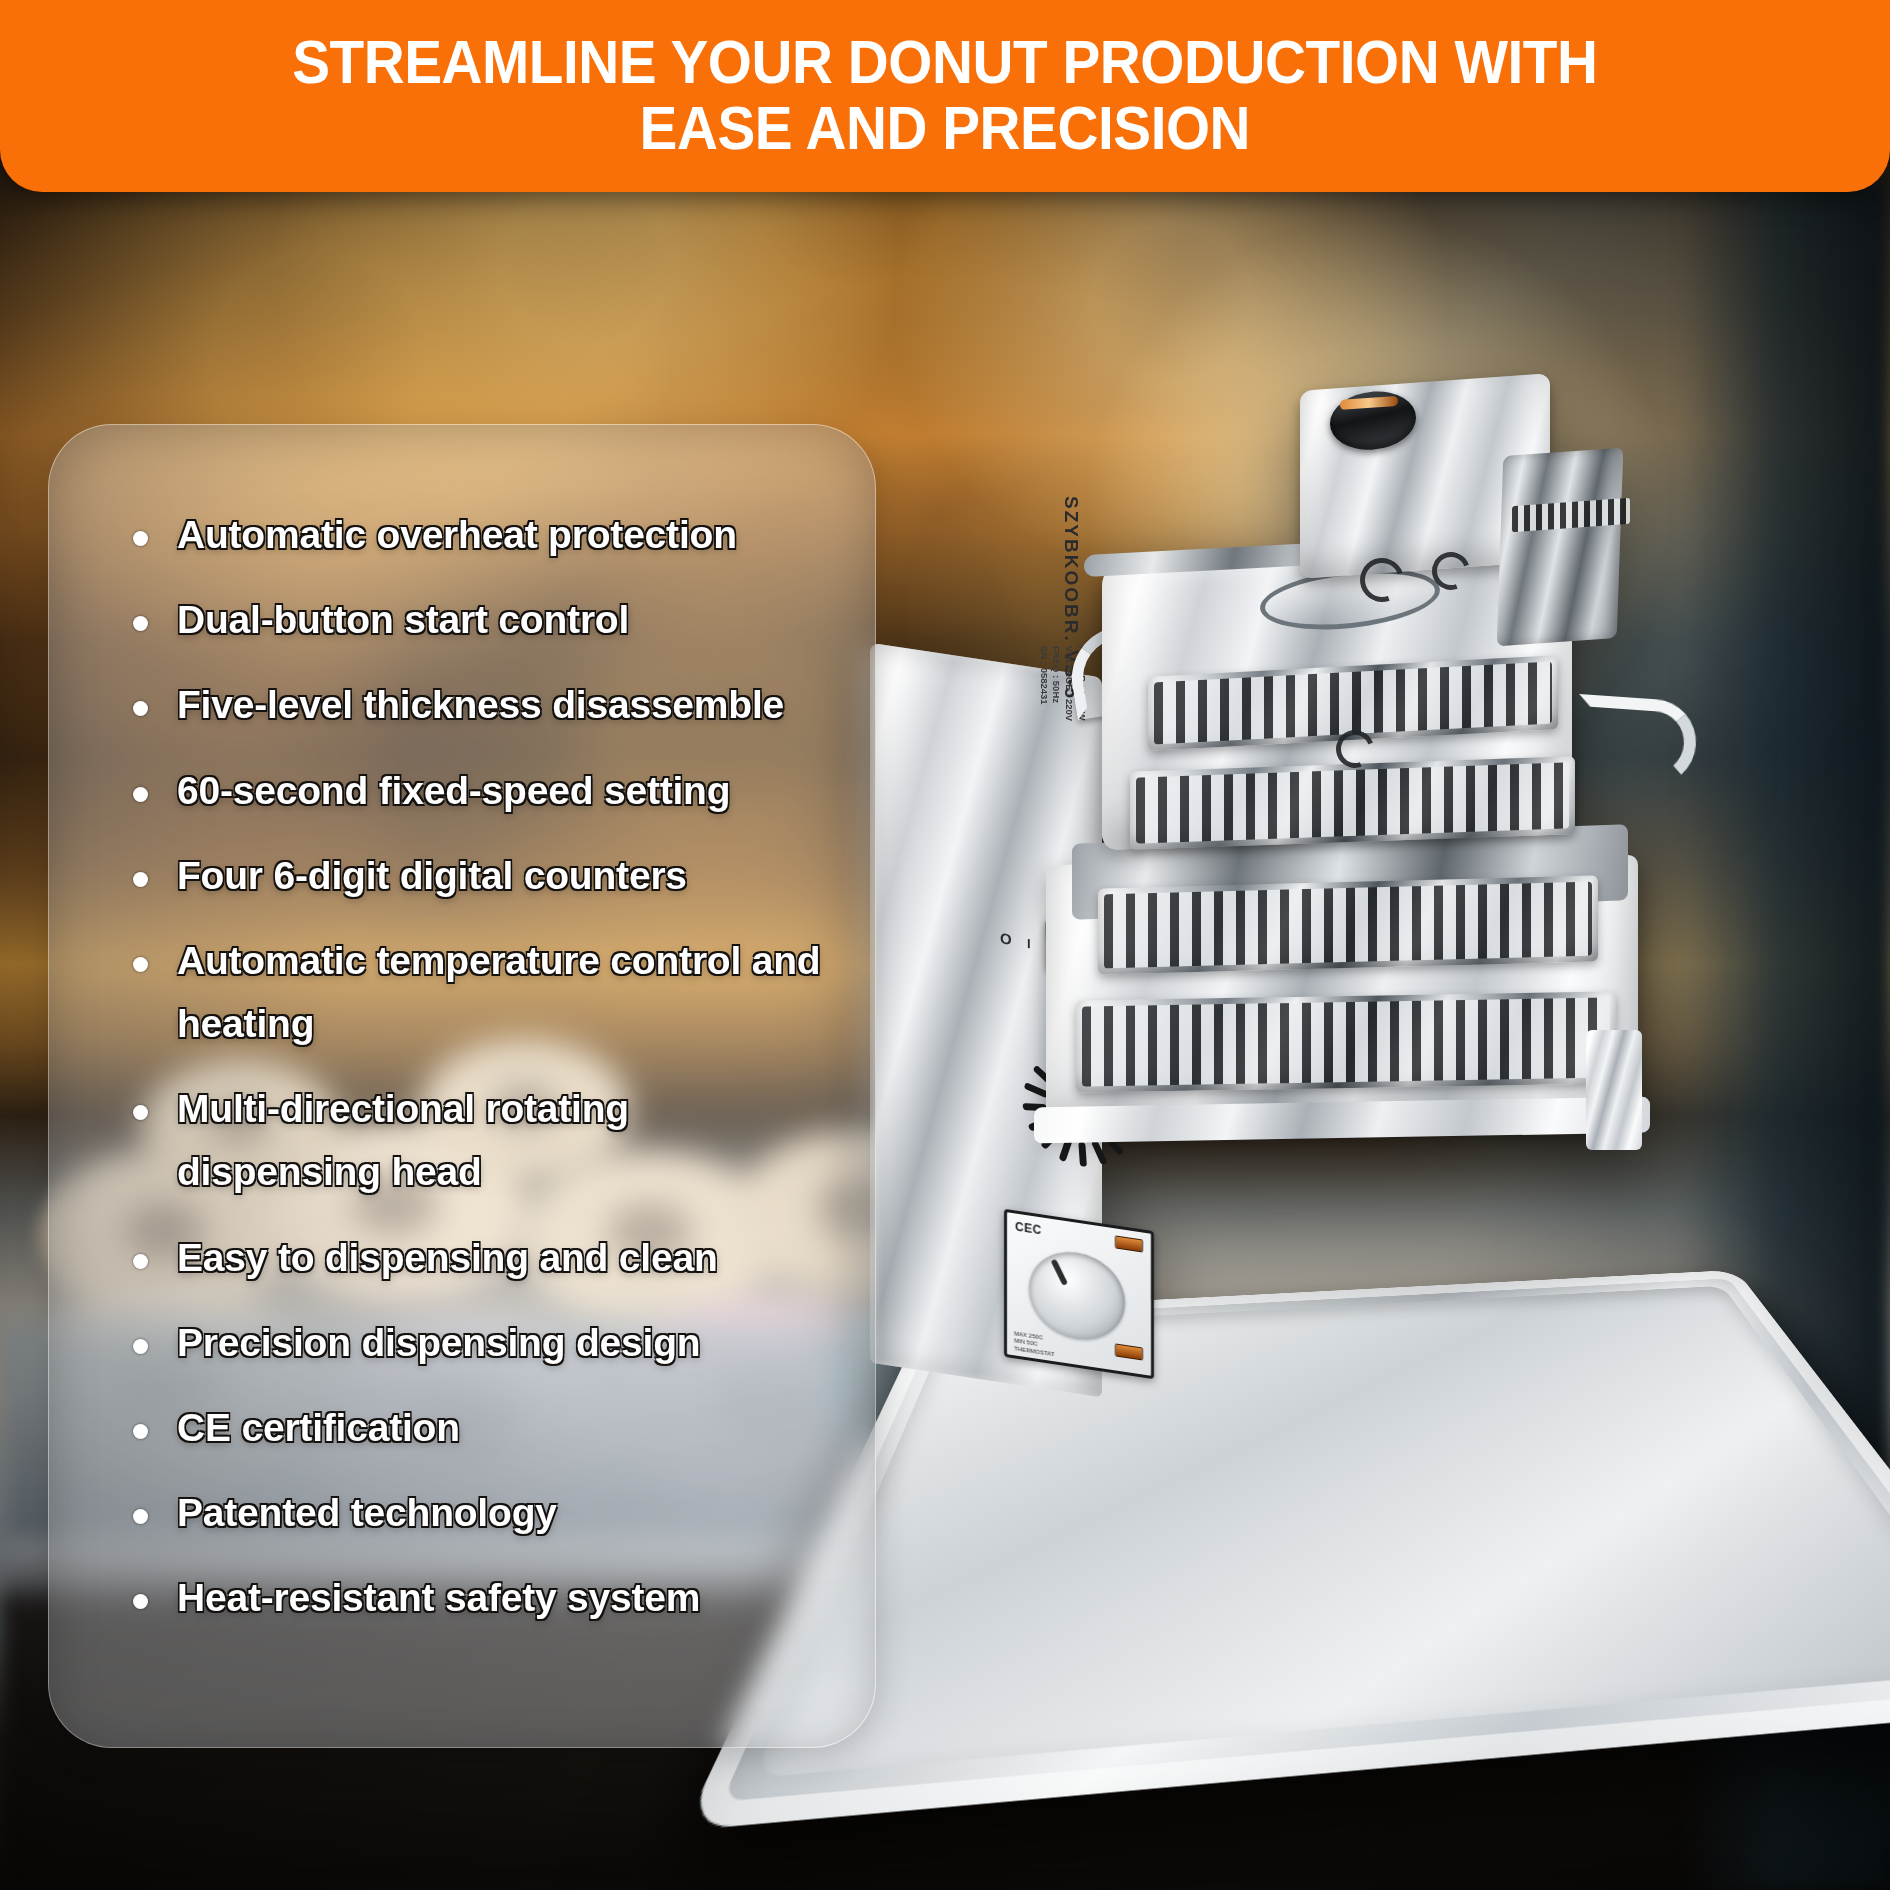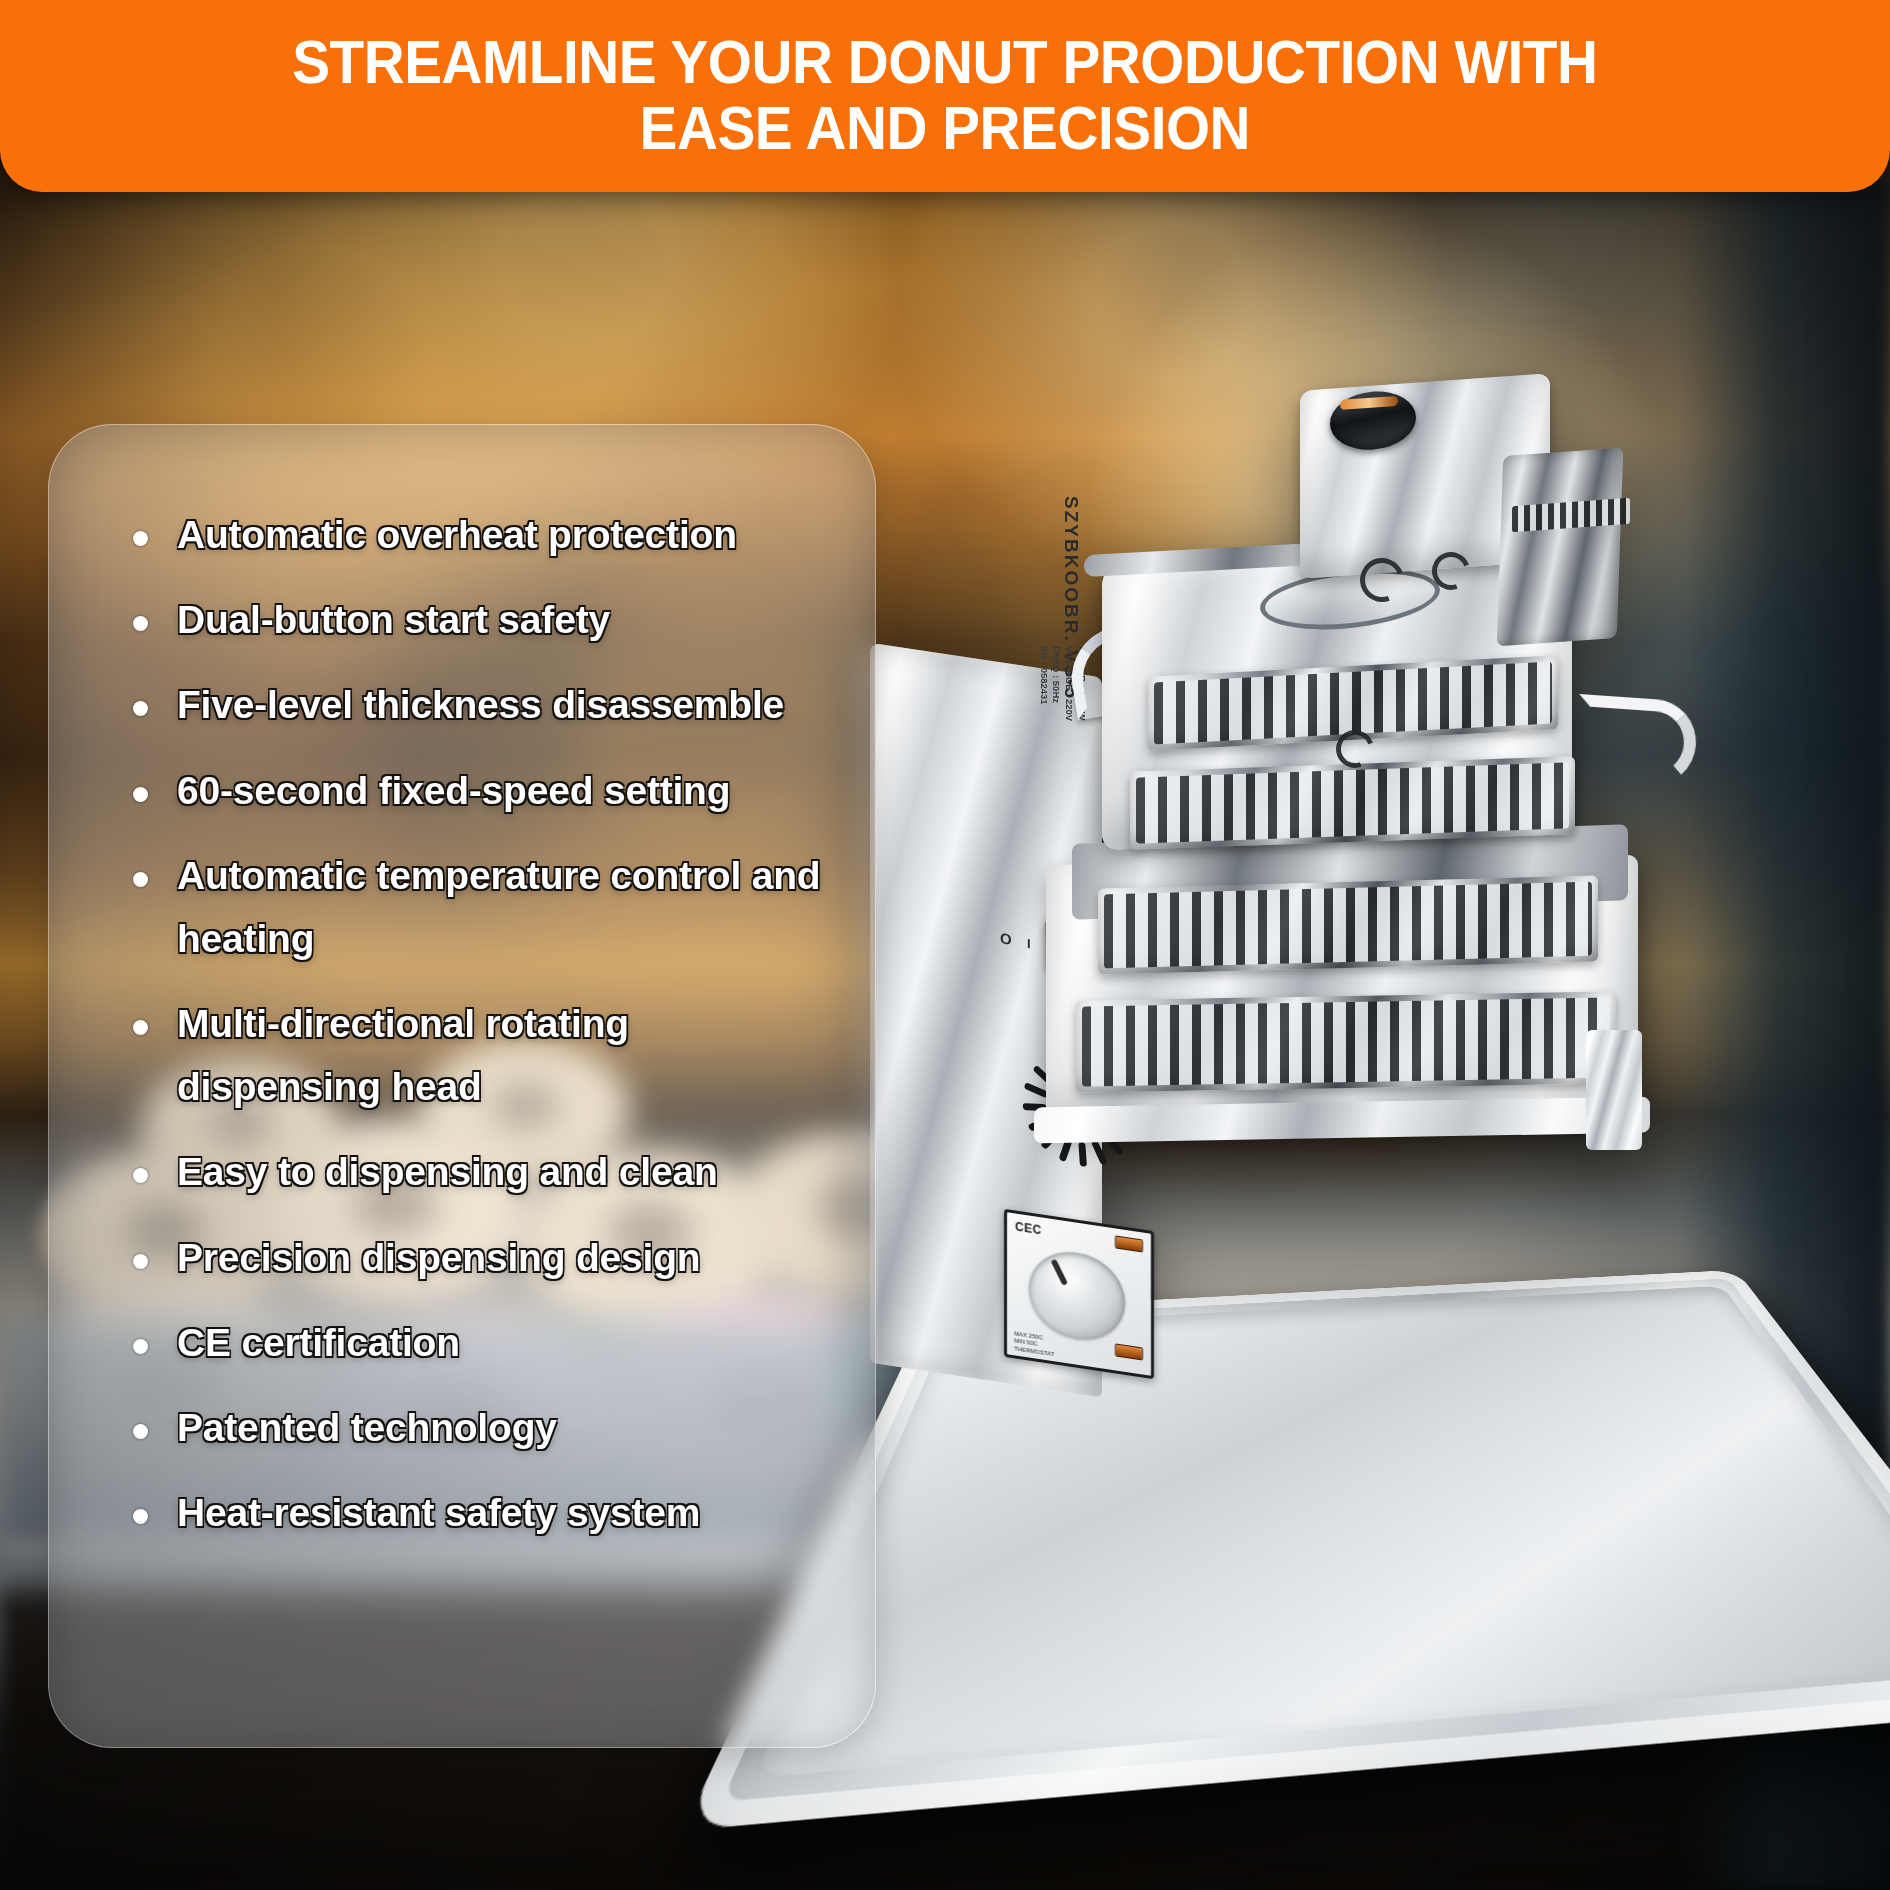--- a/index.html
+++ b/index.html
@@ -475,23 +475,24 @@
   <div id="vignette"></div>
 
   <div id="header">
     <div id="headline">STREAMLINE YOUR DONUT PRODUCTION WITH
 EASE AND PRECISION</div>
   </div>
 
   <div id="glassCard">
     <ul id="featureList">
       <li>Automatic overheat protection</li>
-      <li>Dual-button start safety</li>
+      <li>Dual-button start control</li>
       <li>Five-level thickness disassemble</li>
       <li>60-second fixed-speed setting</li>
+      <li>Four 6-digit digital counters</li>
       <li>Automatic temperature control and heating</li>
       <li>Multi-directional rotating dispensing head</li>
       <li>Easy to dispensing and clean</li>
       <li>Precision dispensing design</li>
       <li>CE certification</li>
       <li>Patented technology</li>
       <li>Heat-resistant safety system</li>
     </ul>
   </div>
 

